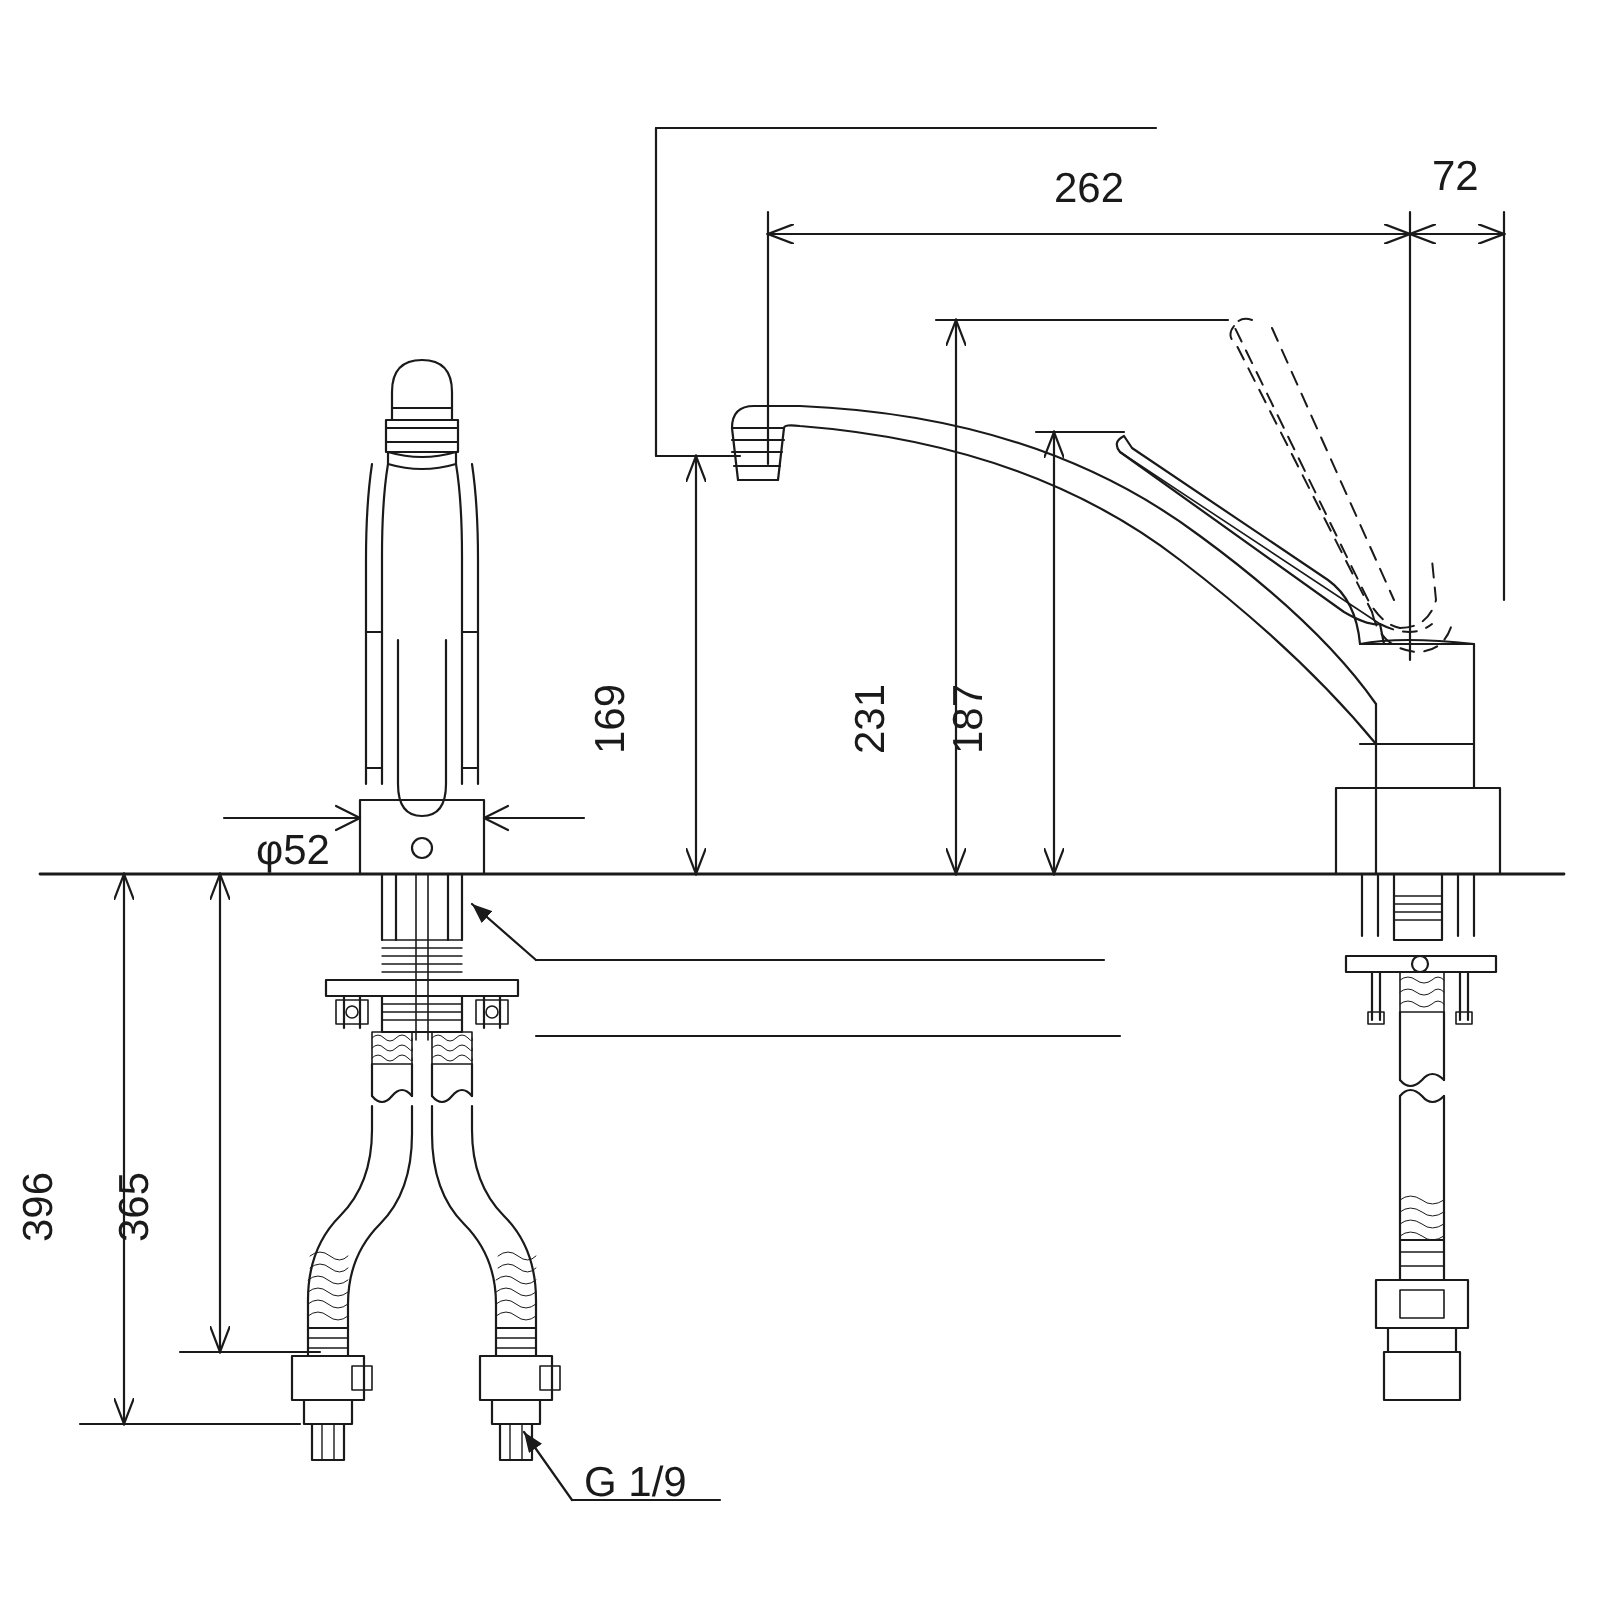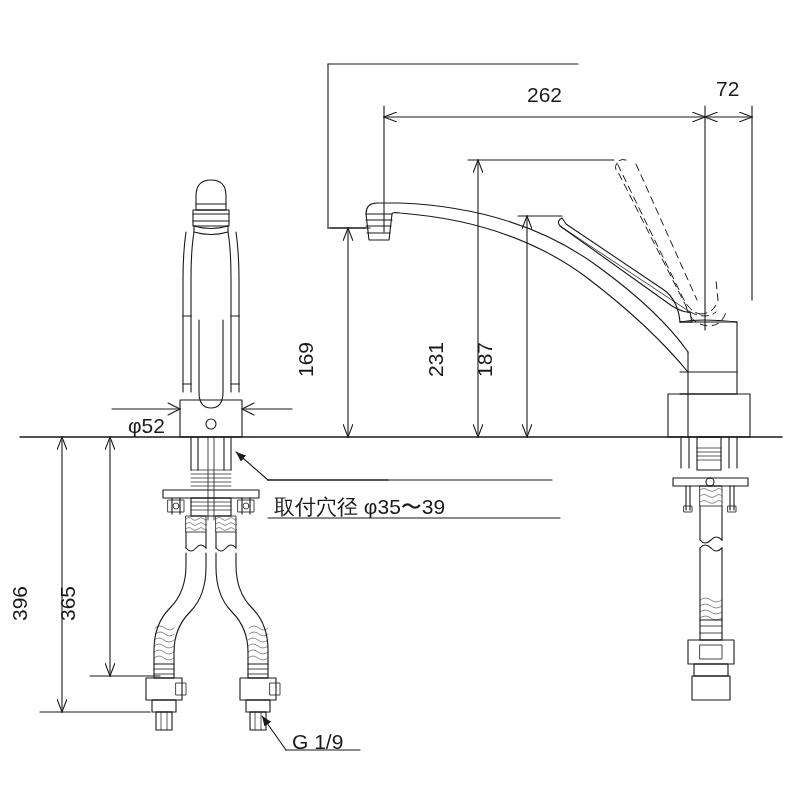--- a/index.html
+++ b/index.html
@@ -351,17 +351,16 @@
 
   <div class="lbl lbl-dim rot90" style="left:495px; top:356px;">187</div>
 
   <div class="lbl lbl-dim" style="left:128px; top:387px;margin-top:28px;">φ52</div>
 
   <div class="lbl lbl-dim rot90" style="left:30px; top:600px;">396</div>
 
   <div class="lbl lbl-dim rot90" style="left:78px; top:600px;">365</div>
 
 
-  <div class="lbl lbl-note" style="left:274px; top:496px;">取付穴径 φ35〜39</div>
 
   <div class="lbl lbl-note" style="left:292px; top:731px;">G 1/9</div>
 
 </div>
 
 </body></html>

